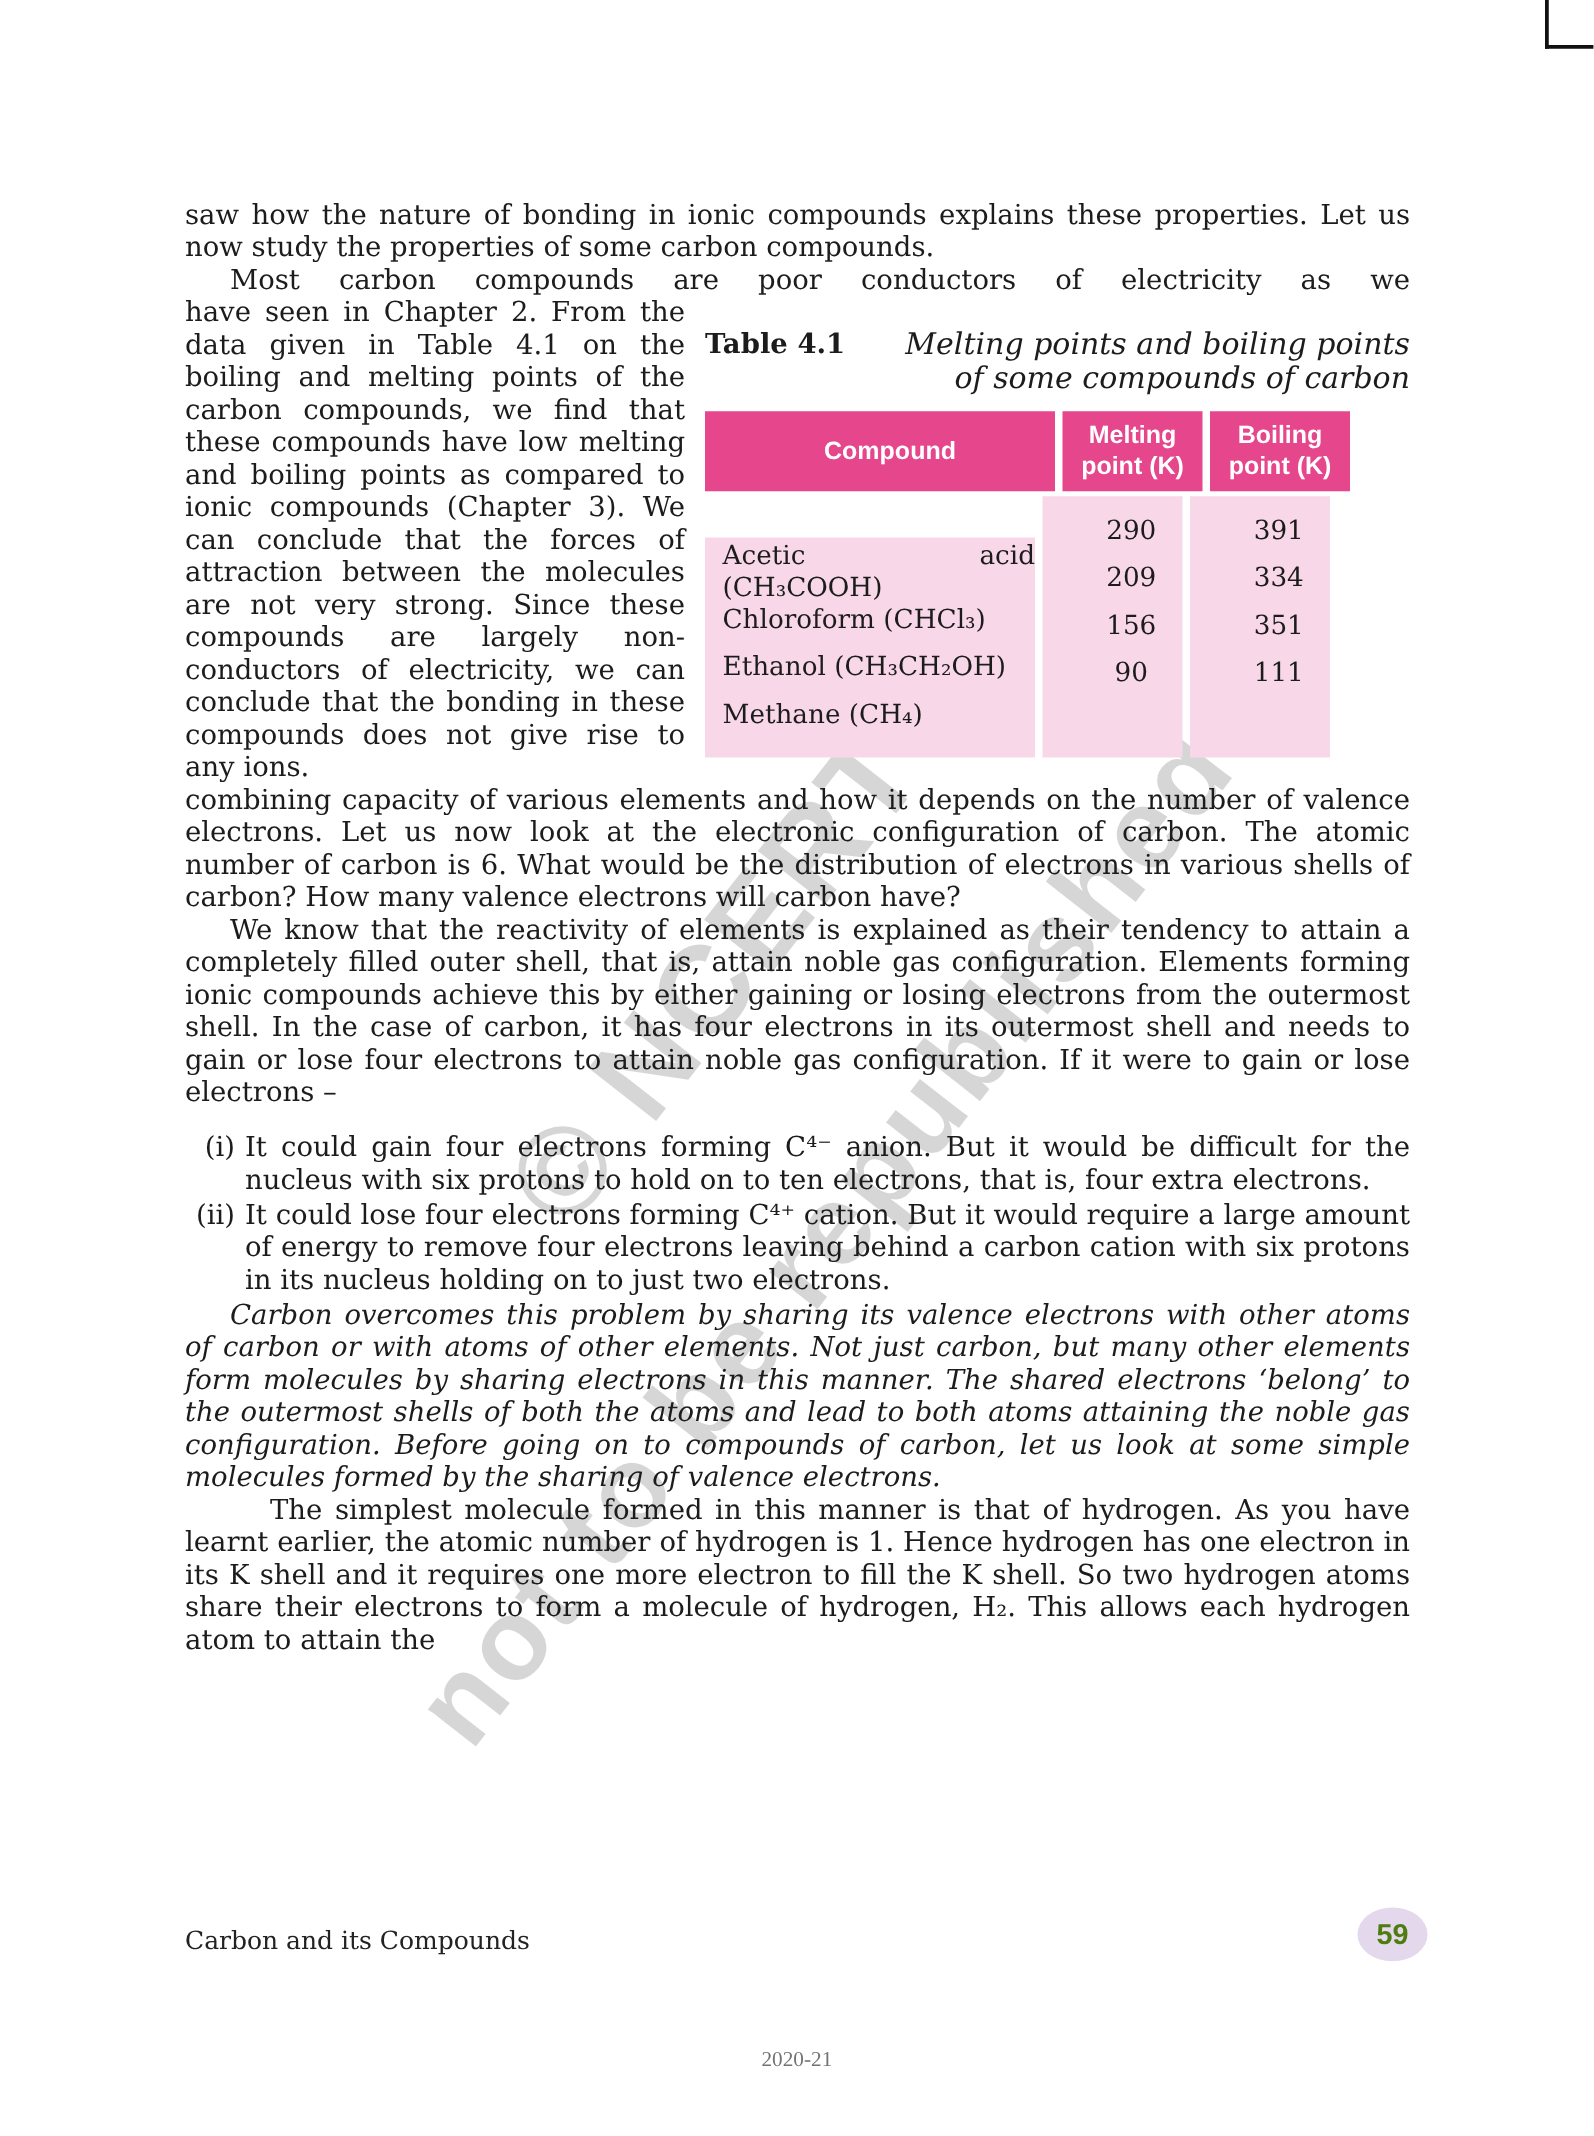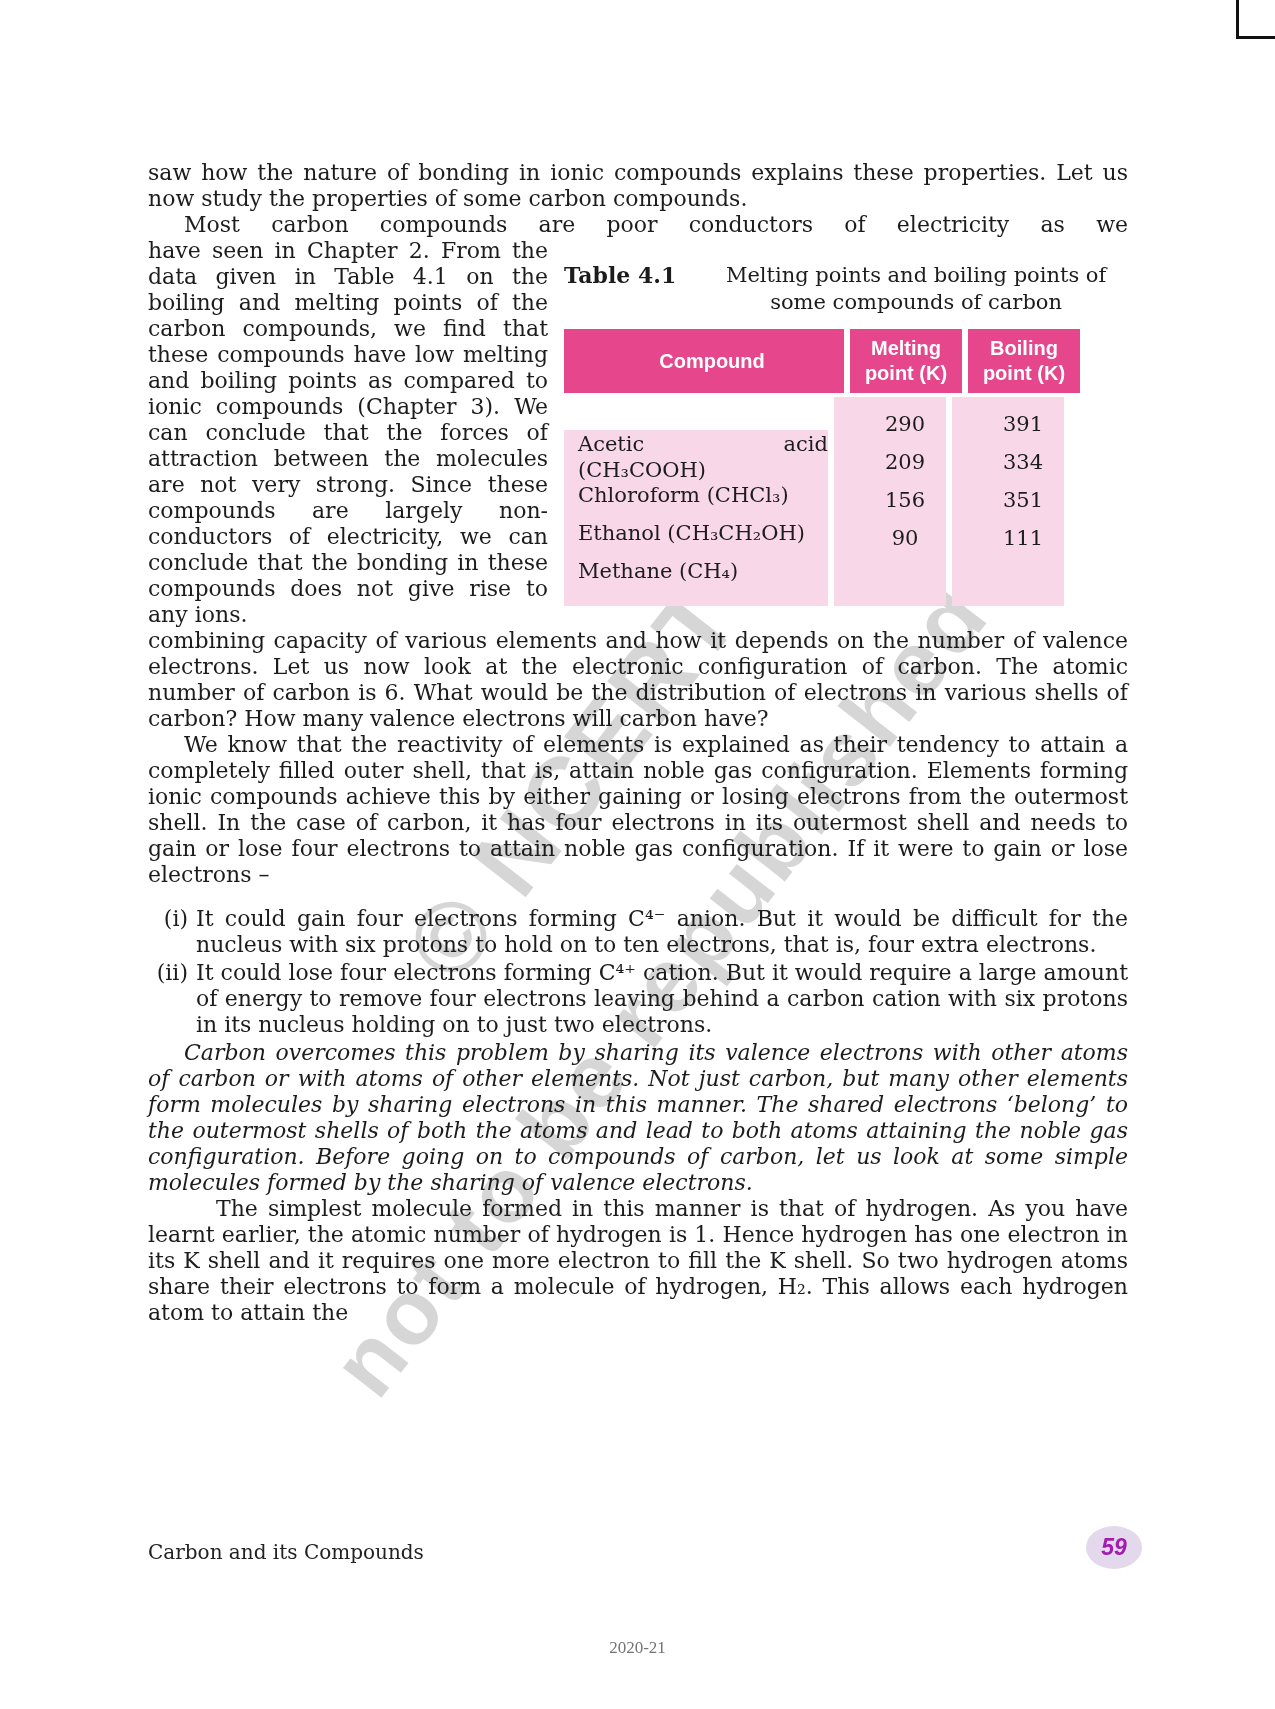--- a/index.html
+++ b/index.html
@@ -31,21 +31,21 @@
   .content p { margin:0; }
   .indent { text-indent:36px; }
   .stretch-last { text-align-last:justify; }
   .cols { display:flex; gap:16px; }
   .col-left { width:400px; }
   .col-right { width:564px; padding-top:24px; }
   
   .caption { display:flex; gap:28px; margin-bottom:13px; }
   .cap-label { font-weight:bold; font-size:22px; white-space:nowrap;
                font-family:"DejaVu Serif", serif; }
-  .cap-text { font-size:21px; line-height:27px; width:430px; text-align:center; }
+  .cap-text { font-size:24px; line-height:27px; width:430px; text-align:right;font-style:italic; }
   
   .thead { display:flex; gap:6px; margin-bottom:4px; }
   .th {
     background:var(--table_header_bg, #e5468c); color:var(--table_header_text,#fff);
     font-family:"Liberation Sans", sans-serif; font-weight:bold; font-size:20px;
     line-height:25px; height:64px; display:flex; align-items:center;
     justify-content:center; text-align:center; white-space:pre-line;
   }
   .th-compound { width:264px;padding-left:16px; }
   .th-num { width:112px; }
@@ -67,21 +67,21 @@
   .p-hydrogen { margin-top:8px; text-indent:68px; }
   
   .footer-chapter {
     position:absolute; left:148px; top:1540px; font-size:20px; color:#222; z-index:1;
   }
   .page-badge {
     position:absolute; left:1086px; top:1526px; width:56px; height:43px;
     border-radius:50%; background:var(--badge_bg, #e4d8ec);
     display:flex; align-items:center; justify-content:center;
     font-family:"Liberation Sans", sans-serif; font-weight:bold; font-size:23px;
-    color:#a21caf; z-index:1;font-style:italic;
+    color:#4d7c0f; z-index:1;
   }
   .year-mark {
     position:absolute; left:0; top:1638px; width:100%; text-align:center;
     font-family:Liberation Serif, serif; font-size:17px; color:#737373; z-index:1;
   }
 </style>
 </head>
 <body>
 
 <div class="page">

